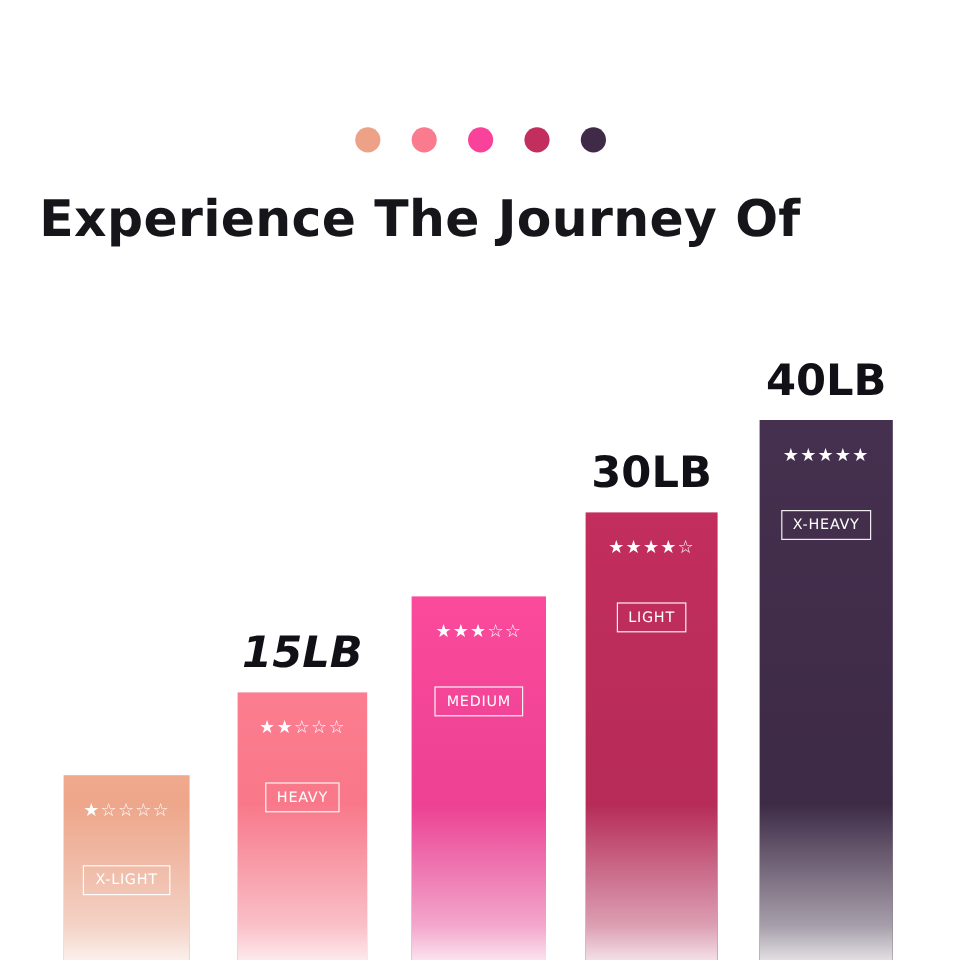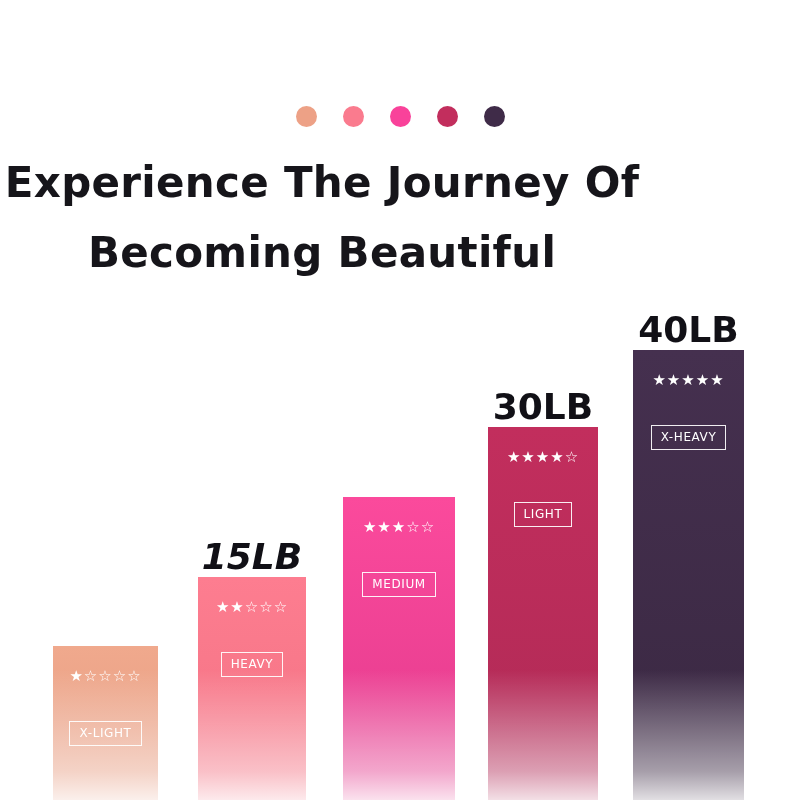--- a/index.html
+++ b/index.html
@@ -44,20 +44,21 @@
     top: 148px;
     left: 0;
     width: 644px;
     text-align: center;
     color: #16151a;
     font-family: "DejaVu Sans", "Liberation Sans", sans-serif;
     font-weight: bold;
     font-size: 42px;
     line-height: 70px;
     letter-spacing: 0.3px;
+    padding-left: 28px;
   }
   .headline .line {
     display: block;
     white-space: nowrap;
   }
 
   
   .chart {
     position: absolute;
     left: 0;
@@ -89,21 +90,20 @@
     position: absolute;
     left: -40px;
     right: -40px;
     text-align: center;
     color: #111016;
     font-family: "DejaVu Sans", "Liberation Sans", sans-serif;
     font-weight: bold;
     font-size: 36px;
     line-height: 36px;
     white-space: nowrap;
-    margin-top: 12px;
   }
   .badge-block {
     position: absolute;
     left: 0;
     right: 0;
     display: flex;
     flex-direction: column;
     align-items: center;
     gap: 6px;
   }
@@ -134,21 +134,20 @@
   <div class="dot-row">
       <div class="dot" style="background: rgb(237, 161, 134);"></div>
       <div class="dot" style="background: rgb(250, 123, 142);"></div>
       <div class="dot" style="background: rgb(249, 66, 154);"></div>
       <div class="dot" style="background: rgb(194, 46, 93);"></div>
       <div class="dot" style="background: rgb(63, 43, 72);"></div>
     </div>
 
   <div class="headline">
     <span class="line">Experience The Journey Of</span>
-    <span class="line">Becoming Beautiful</span>
   </div>
 
   <div class="chart">
       <div class="bar-group" style="left: 53px; width: 105px; height: 154px;">
         <div class="bar" style="height: 154px; background: linear-gradient(rgb(240, 169, 141) 0%, rgb(229, 154, 127) 100%);">
           <div class="bar-fade"></div>
         </div>
         <div class="badge-block" style="top: 22px;">
           <div class="stars">★☆☆☆☆</div>
           <div class="level-pill">X-LIGHT</div>

